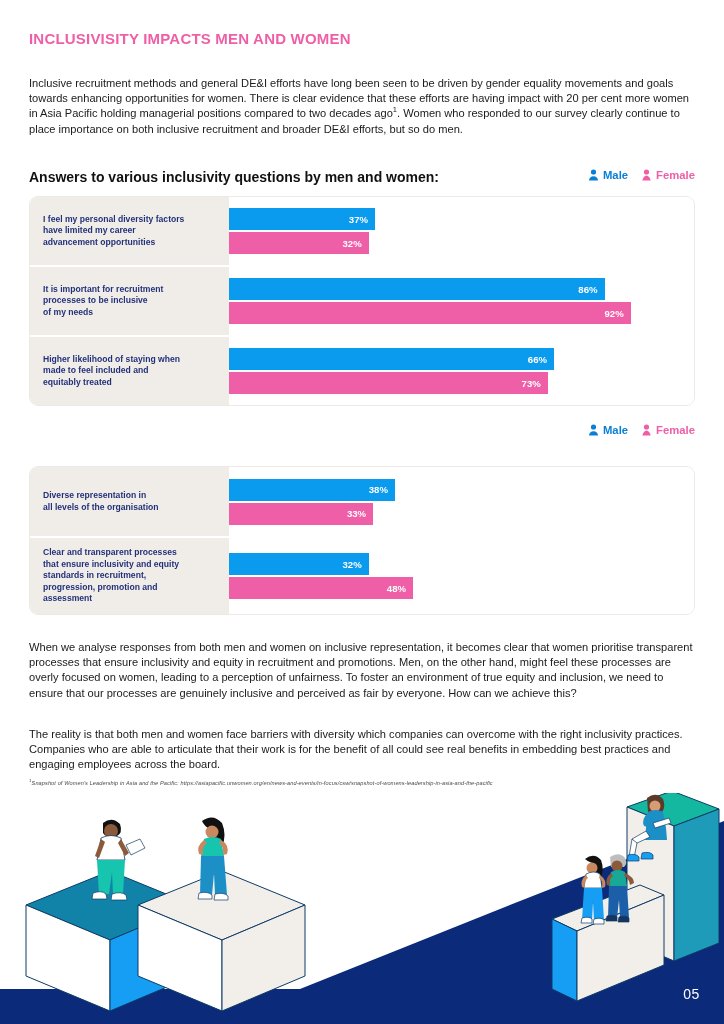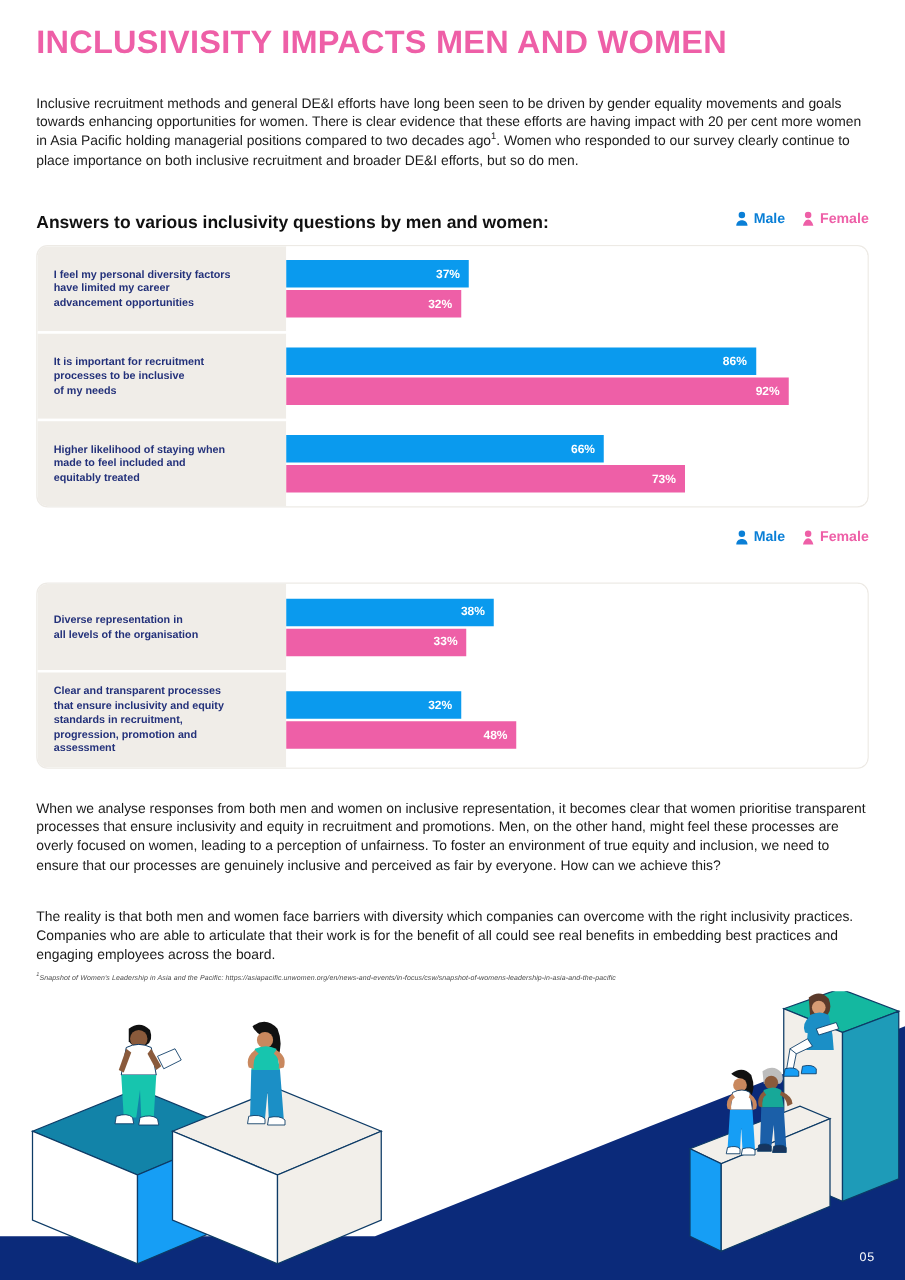--- a/index.html
+++ b/index.html
@@ -6,22 +6,22 @@
   html, body {
     width: 724px; height: 1024px;
     background: #ffffff;
     font-family: "Liberation Sans", sans-serif;
     overflow: hidden;
   }
   .page { position: relative; width: 724px; height: 1024px; background:#fff; }
 
   
   .title {
-    position: absolute; left: 29px; top: 18px;
-    font-size: 26px; font-weight: bold; letter-spacing: .2px;
+    position: absolute; left: 29px; top: 30px;
+    font-size: 15px; font-weight: bold; letter-spacing: .2px;
     color: #EE5FA7; text-transform: uppercase;
     font-family: "Liberation Sans", sans-serif;
   }
 
   
   .bodytext {
     position: absolute; left: 29px; width: 666px;
     font-size: 11.1px; line-height: 15.2px; color: #1a1a1a;
     text-align: left;
   }
@@ -84,22 +84,22 @@
   .footnote {
     position: absolute; left: 29px; top: 779px; width: 666px;
     font-size: 5.6px; line-height: 8px; color: #4a4a4a;
     font-style: italic; letter-spacing: .1px;
   }
   .footnote sup { font-size: 4.4px; vertical-align: super; line-height: 0; }
 
   
   .illus { position: absolute; left: 0; top: 793px; width: 724px; height: 231px; }
   .pagenum {
-    position: absolute; right: 24px; bottom: 12px;
-    font-size: 10px; font-weight: normal; color: #ffffff; letter-spacing: .6px;
+    position: absolute; right: 24px; bottom: 22px;
+    font-size: 14px; font-weight: normal; color: #ffffff; letter-spacing: .6px;
   }
 </style>
 </head>
 <body>
 
 <div class="page">
 
   <div class="title">INCLUSIVISITY IMPACTS MEN AND WOMEN</div>
 
   <div class="bodytext p-intro"><span>Inclusive recruitment methods and general DE&amp;I efforts have long been seen to be driven by gender equality movements and goals towards enhancing opportunities for women. There is clear evidence that these efforts are having impact with 20 per cent more women in Asia Pacific holding managerial positions compared to two decades ago</span><sup>1</sup><span>. Women who responded to our survey clearly continue to place importance on both inclusive recruitment and broader DE&amp;I efforts, but so do men.</span></div>
@@ -163,21 +163,21 @@
     </div>
     <div class="row">
       <div class="rowlabel">
         <div>
           <div>Higher likelihood of staying when</div>
           <div>made to feel included and</div>
           <div>equitably treated</div>
         </div>
       </div>
       <div class="bars">
-        <div class="bar male" style="width: 254px;">
+        <div class="bar male" style="width: 325px;">
             <span class="val">66%</span>
           </div>
         <div class="bar female" style="width: 318.751px;">
             <span class="val">73%</span>
           </div>
       </div>
     </div>
   </div>
 
   <div class="legend" style="top:424px;">

